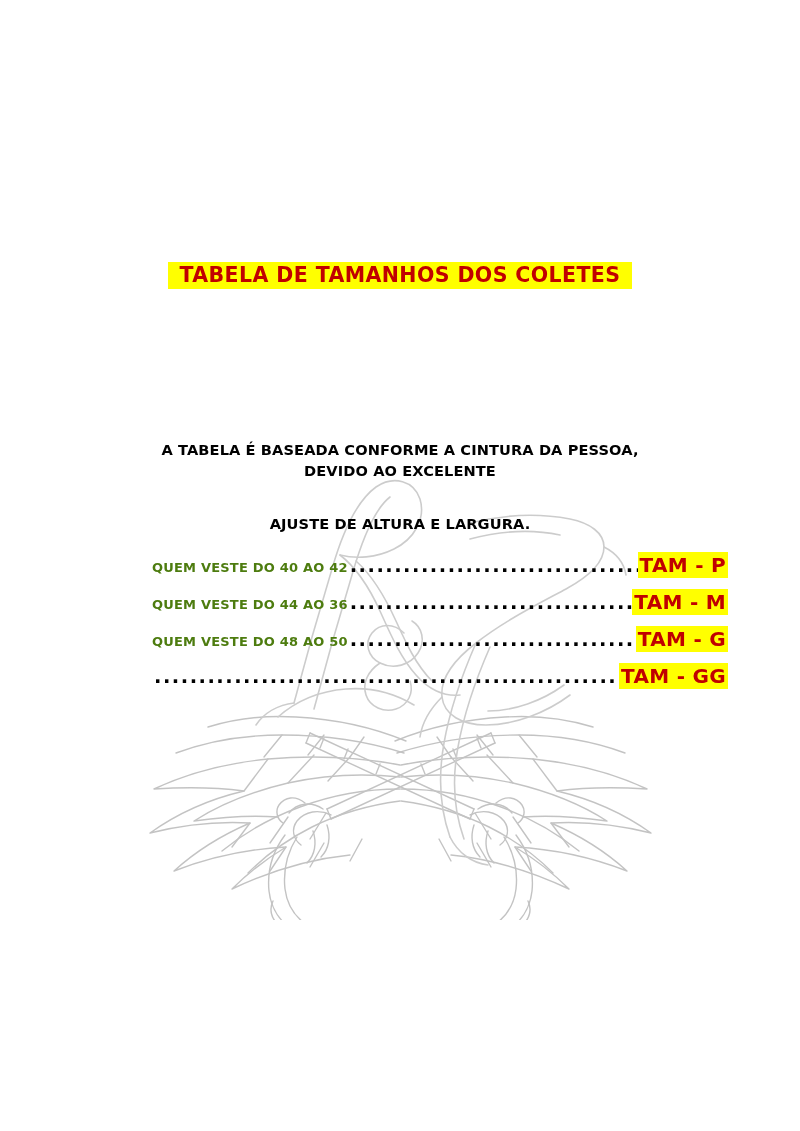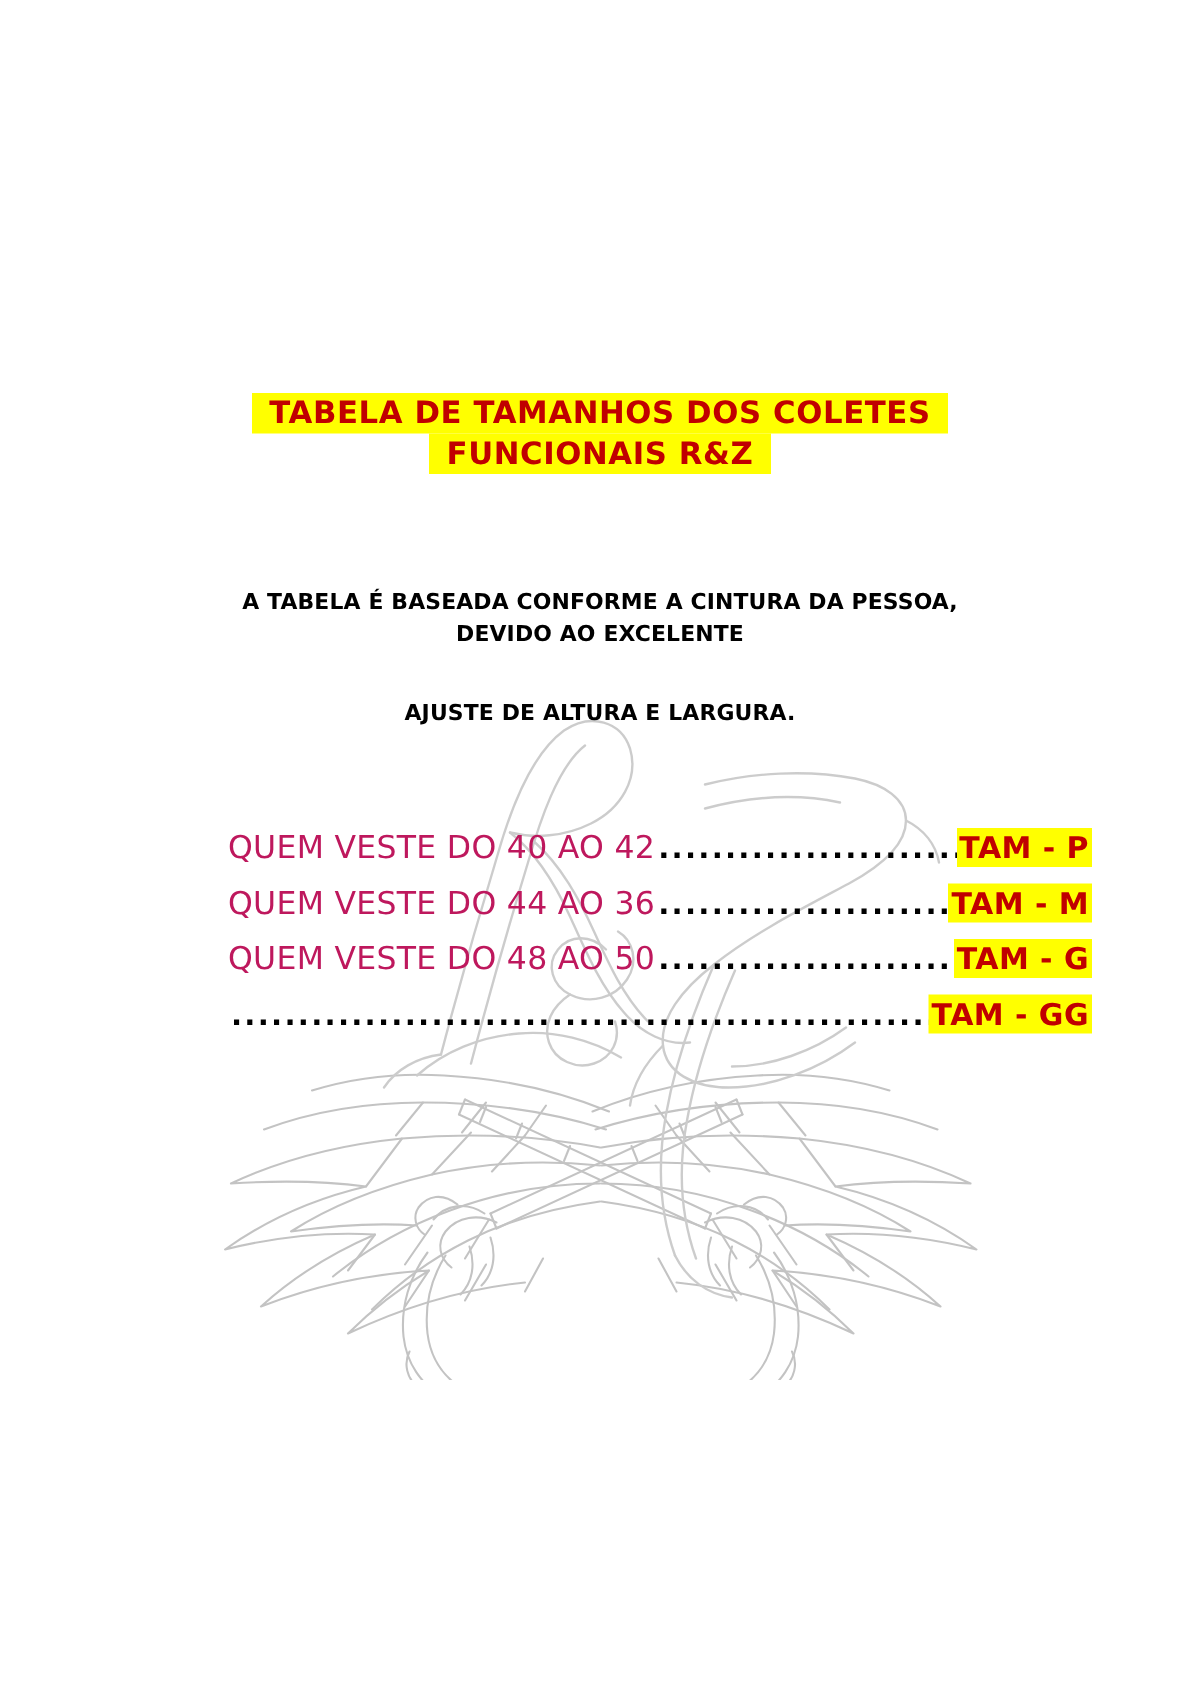--- a/index.html
+++ b/index.html
@@ -66,20 +66,21 @@
     text-align: center;
     z-index: 5;
   }
   .intro-line {
     font-family: "DejaVu Sans", sans-serif;
     font-weight: bold;
     font-size: 14.6px;
     color: #000000;
     line-height: 1.42;
     letter-spacing: 0.1px;
+    margin-top: 48px;
   }
   .intro-line.second {
     margin-top: 33px;
   }
 
   
   .table-block {
     position: absolute;
     left: 152px;
     top: 552px;
@@ -87,23 +88,23 @@
     z-index: 5;
   }
   .row {
     display: flex;
     align-items: baseline;
     height: 37px;
     white-space: nowrap;
   }
   .row-label {
     font-family: "DejaVu Sans", sans-serif;
-    font-weight: normal;
-    font-size: 21px;
-    color: #be185d;
+    font-weight: bold;
+    font-size: 13px;
+    color: #4d7c0f;
     letter-spacing: 0.2px;
   }
   .row-dots {
     flex: 1 1 auto;
     overflow: hidden;
     font-family: "DejaVu Sans", sans-serif;
     font-weight: bold;
     font-size: 19.5px;
     color: #000000;
     letter-spacing: 1.5px;
@@ -229,21 +230,20 @@
 
         <path d="M358 178 C344 210 332 244 326 278 C320 312 322 344 332 372"></path>
         <path d="M372 182 C358 214 346 248 340 282 C334 314 336 346 346 374"></path>
         <path d="M332 372 C340 388 354 398 370 400"></path>
       </g>
     </svg>
   </div>
 
   <div class="title-block">
     <div><span class="title-line">TABELA DE TAMANHOS DOS COLETES</span></div>
-    <div><span class="title-line">FUNCIONAIS R&amp;Z</span></div>
   </div>
 
   <div class="intro">
     <div class="intro-line">A TABELA É BASEADA CONFORME A CINTURA DA PESSOA, DEVIDO AO EXCELENTE</div>
     <div class="intro-line second">AJUSTE DE ALTURA E LARGURA.</div>
   </div>
 
   <div class="table-block">
 
     <div class="row">

